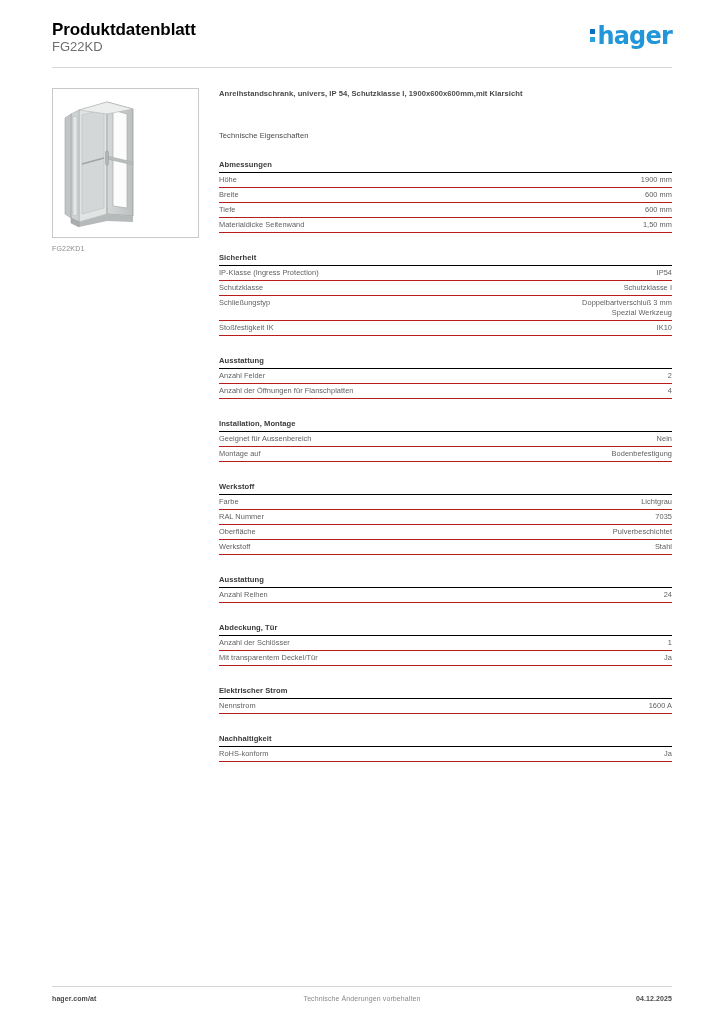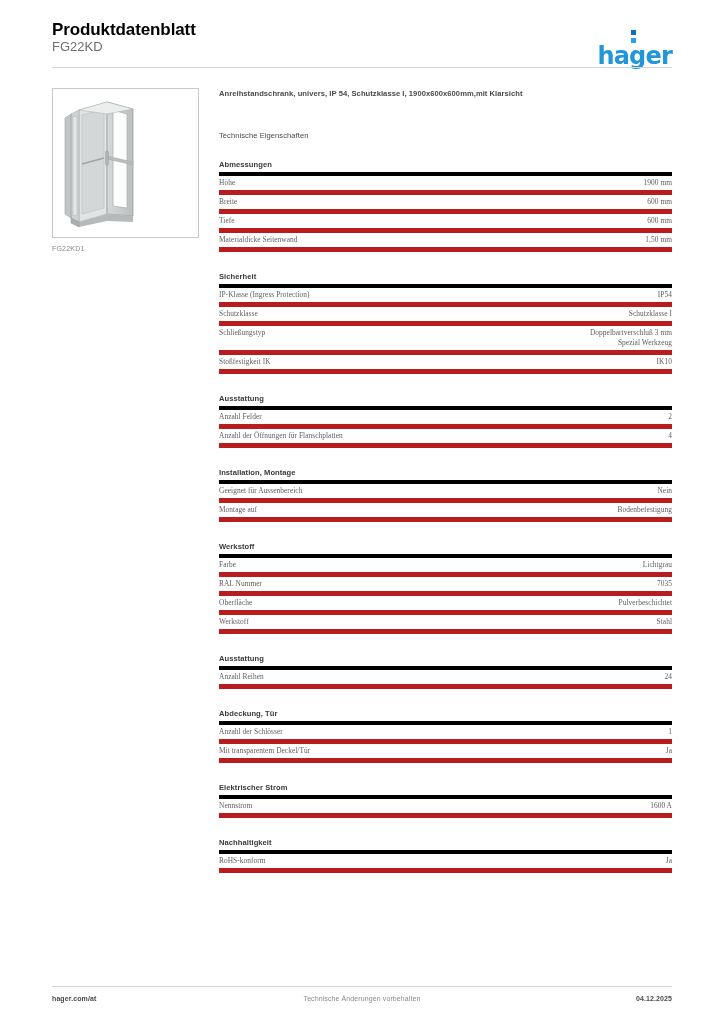--- a/index.html
+++ b/index.html
@@ -41,25 +41,24 @@
   .doc-subtitle {
     font-size: 13px;
     font-weight: normal;
     color: #6e6e6e;
     line-height: 16px;
     margin-top: 1px;
   }
   .logo {
     position: absolute;
     right: 0;
-    top: 8px;
+    top: 1px;
     display: flex;
     align-items: center;
     height: 26px;
-    flex-direction: column;
   }
   .logo-colon {
     display: inline-flex;
     flex-direction: column;
     justify-content: center;
     gap: 3px;
     margin-right: 2px;
     padding-bottom: 1px;
   }
   .logo-colon i {
@@ -143,40 +142,39 @@
     margin-top: 20px;
   }
   .section:first-of-type { margin-top: 20px; }
 
   .section-title {
     font-size: 7.6px;
     font-weight: bold;
     color: #3a3a3a;
     letter-spacing: 0.05px;
     padding-bottom: 3px;
-    border-bottom: 4px solid #000000;
+    border-bottom: 1px solid #000000;
   }
 
   table.spec {
     width: 100%;
     border-collapse: collapse;
     table-layout: fixed;
   }
   table.spec tr {
     height: 14px;
   }
   table.spec td {
-    border-bottom: 5px solid #b91c1c;
+    border-bottom: 1px solid #b91c1c;
     font-size: 7.4px;
     color: #5e5e5e;
     letter-spacing: 0.05px;
     padding: 2px 0 2px 0;
     vertical-align: top;
     line-height: 10px;
-    font-family: Liberation Serif, serif;
   }
   table.spec td.label {
     text-align: left;
     width: 55%;
   }
   table.spec td.value {
     text-align: right;
     width: 45%;
     white-space: pre-line;
   }

